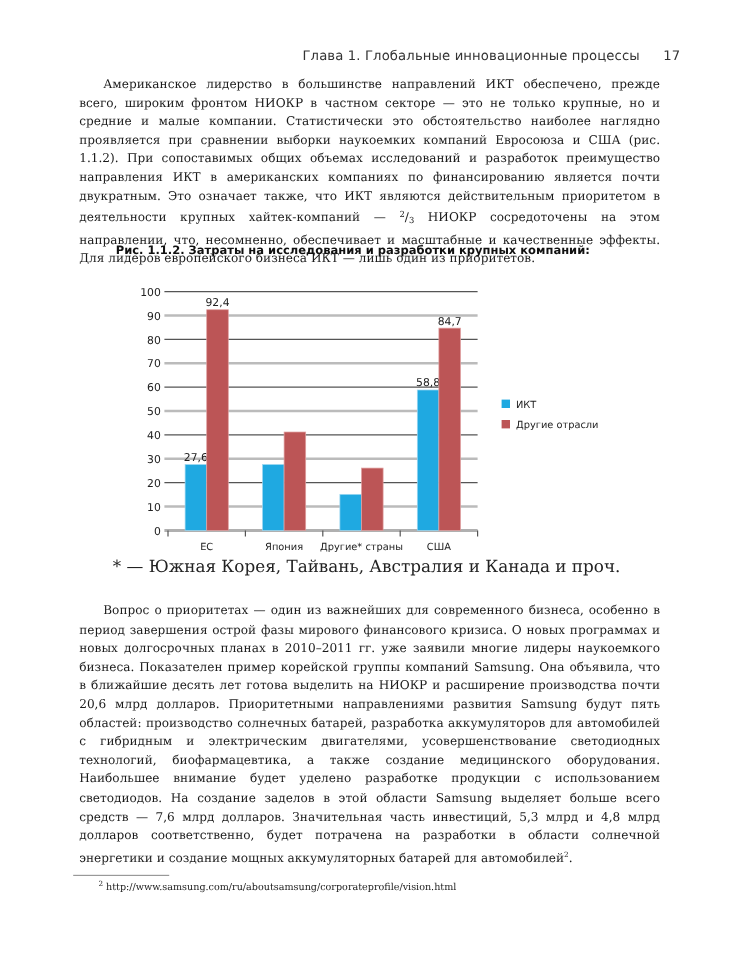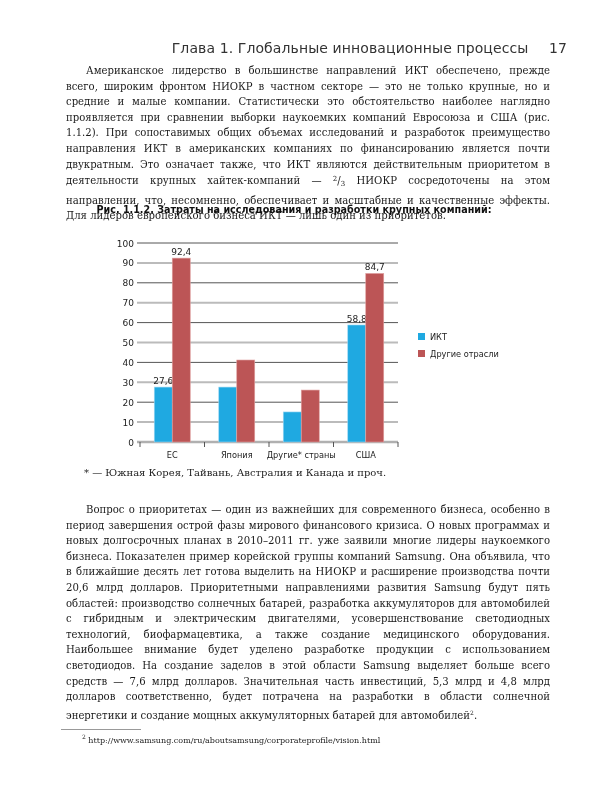--- a/index.html
+++ b/index.html
@@ -1,26 +1,26 @@
 <!DOCTYPE html>
 <html><head>
 <meta charset="utf-8">
 <style>
   html, body { margin: 0; padding: 0; background: #ffffff; }
   body { width: 615px; height: 800px; position: relative; overflow: hidden; font-family: "DejaVu Serif", serif; color: #1a1a1a; }
-  .running-head { position: absolute; top: 40px; right: 48px; font-family: "DejaVu Sans", sans-serif; font-size: 14px; color: #333; letter-spacing: 0.1px; }
+  .running-head { position: absolute; top: 40px; right: 48px; font-family: "DejaVu Sans", sans-serif; font-size: 11px; color: #333; letter-spacing: 0.1px; }
   .running-head .pg { margin-left: 16px; }
   .body-block { position: absolute; left: 66px; width: 484px; font-size: 10.1px; line-height: 15.6px; text-align: justify; }
   .p1 { top: 63px; }
   .p1 p, .p2 p { margin: 0; text-indent: 20px; }
   .frac-sup { font-size: 7px; vertical-align: 3px; }
   .frac-sub { font-size: 7px; vertical-align: -2px; }
   .fig-caption { position: absolute; top: 203px; left: 52px; width: 484px; text-align: center; font-family: "DejaVu Sans", sans-serif; font-weight: bold; font-size: 9.6px; line-height: 14px; color: #111; }
   #chart { position: absolute; left: 100px; top: 232px; width: 440px; height: 230px; }
-  .fig-notes { position: absolute; top: 466px; left: 84px; font-size: 10px; line-height: 14px; color: #222; }
+  .fig-notes { position: absolute; top: 466px; left: 94px; font-size: 14px; line-height: 14px; color: #222; }
   .fig-notes i { font-style: italic; }
   .p2 { top: 502px; }
   .fn-rule { position: absolute; left: 61px; top: 729px; width: 80px; border-top: 1px solid #999; }
   .footnote { position: absolute; left: 82px; top: 733px; font-size: 8px; color: #222; }
   sup.fn { font-size: 6px; }
 </style>
 </head>
 <body>
 
 <div class="running-head">

